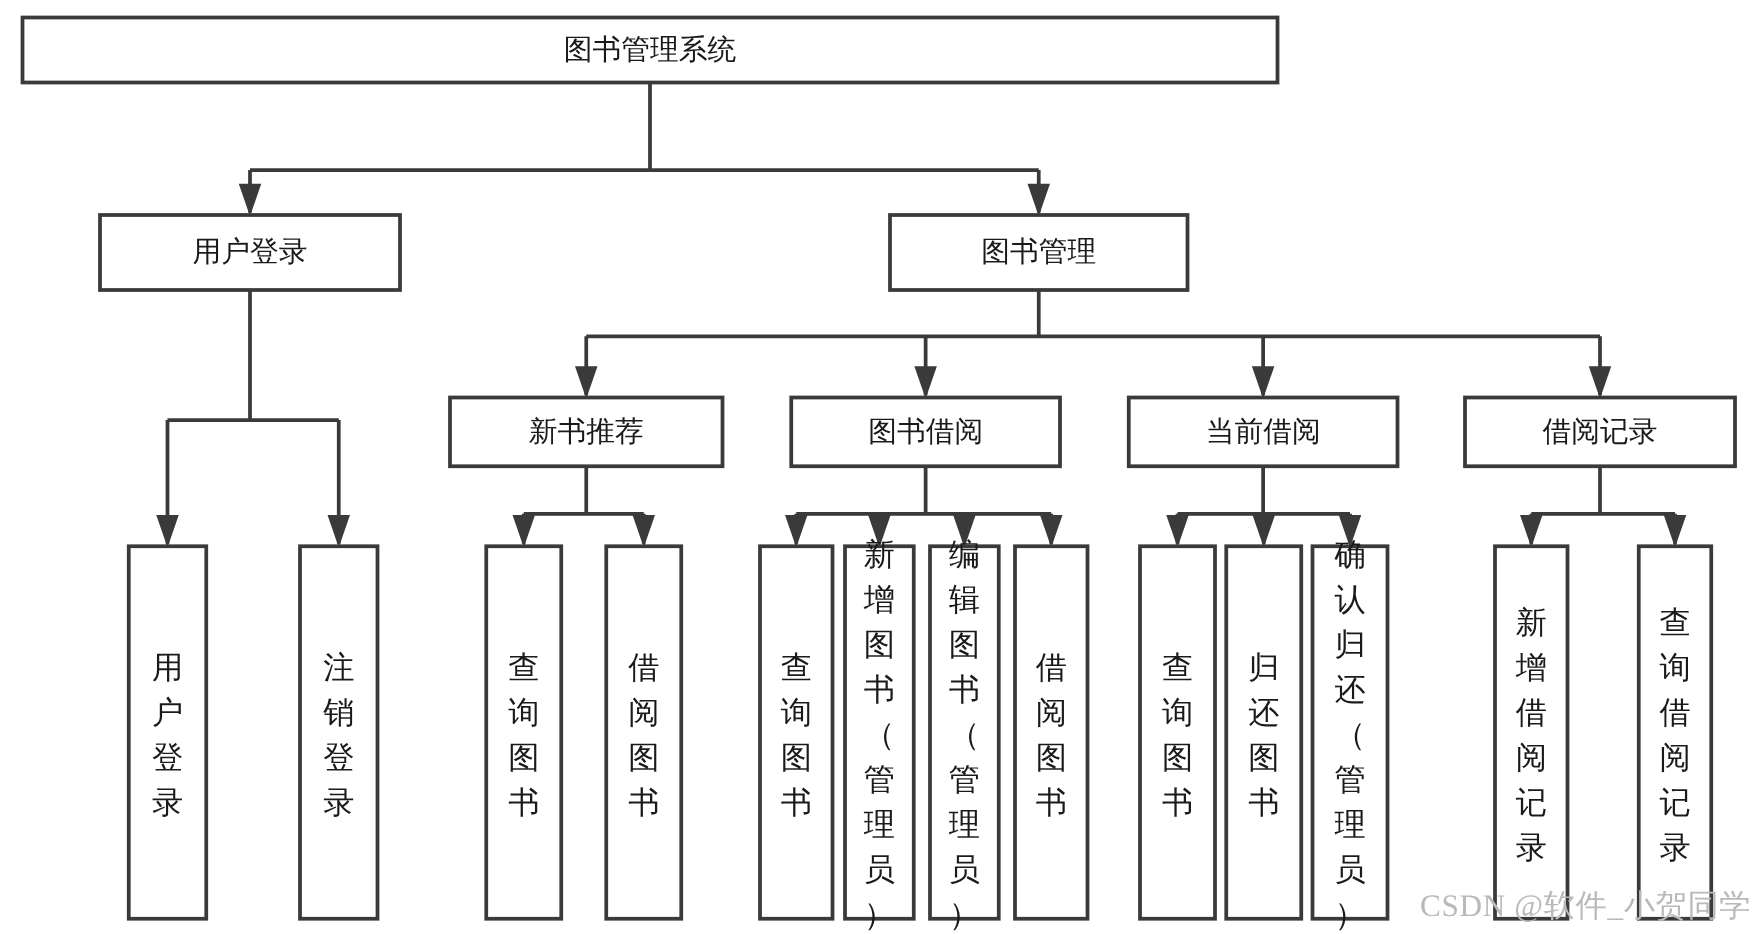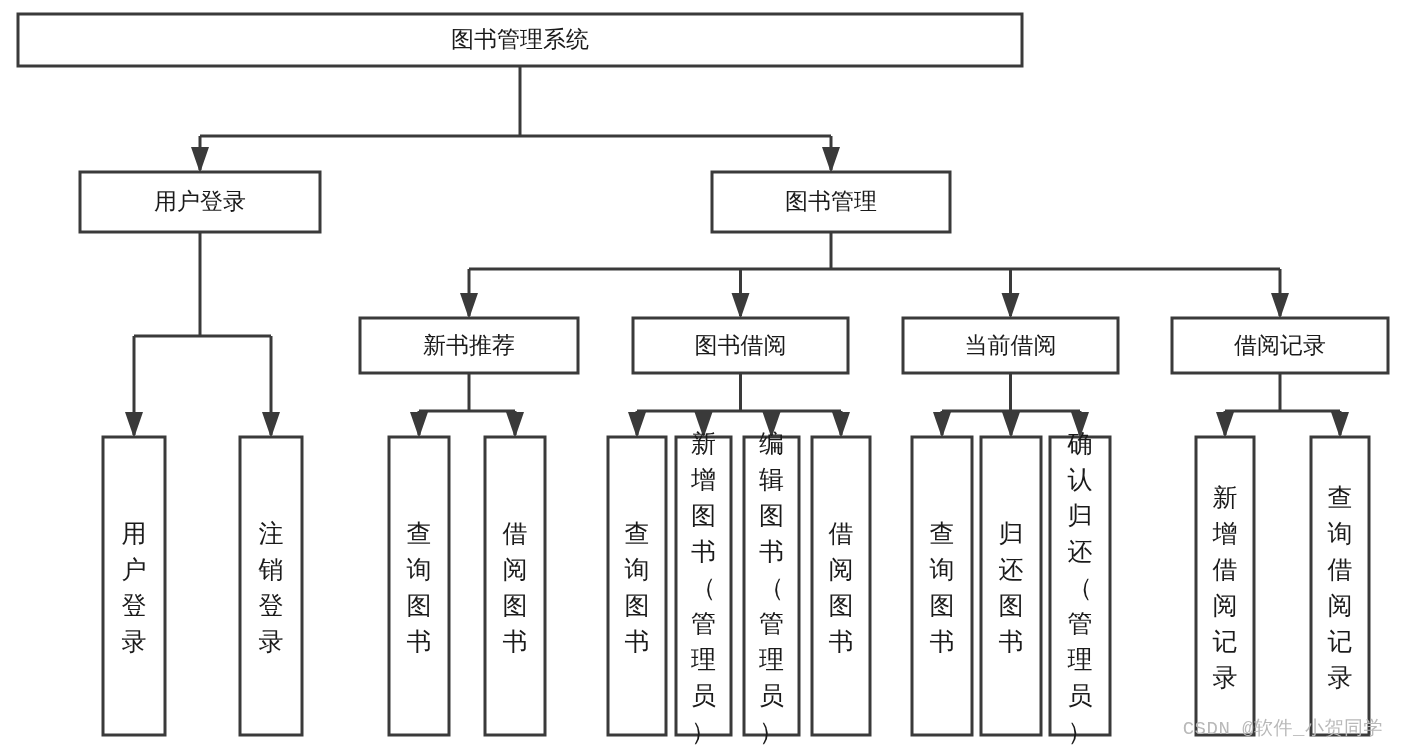--- a/index.html
+++ b/index.html
@@ -52,24 +52,24 @@
     dominant-baseline: middle;
   }
   .leaf-label {
     fill: #1a1a1a;
     font-family: "Liberation Sans", "DejaVu Sans", sans-serif;
     font-size: 25px;
     text-anchor: middle;
   }
   .watermark {
     position: absolute;
-    right: 22px;
+    right: 4px;
     bottom: 6px;
-    font-family: Liberation Mono, monospace;
-    font-size: 19px;
+    font-family: Liberation Serif, serif;
+    font-size: 25px;
     color: #b9b9b9;
     letter-spacing: 0.5px;
     white-space: nowrap;
     pointer-events: none;
   }
 </style>
 </head>
 <body>
 
 <div id="diagram-root">

